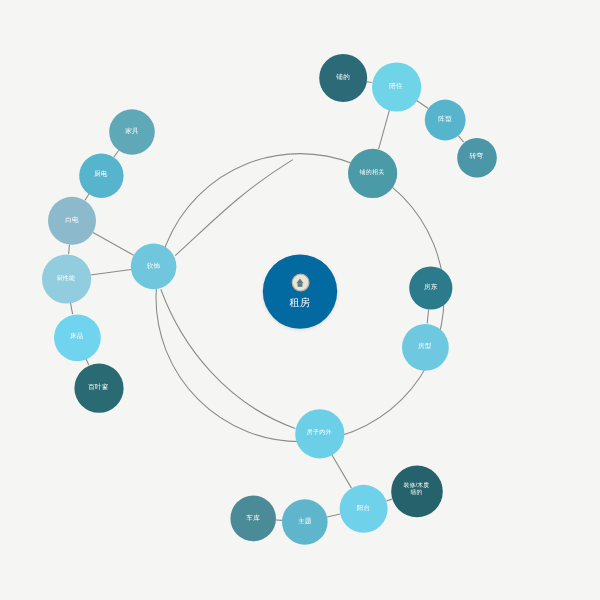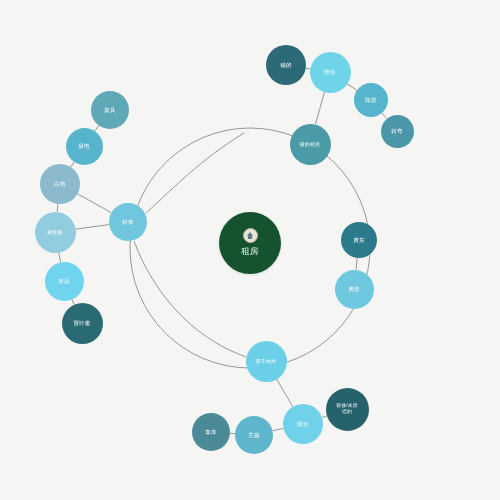--- a/index.html
+++ b/index.html
@@ -155,19 +155,19 @@
       <div class="node" style="left: 235px; top: 416px; width: 38px; height: 38px; background: rgb(95, 182, 204); font-size: 5.5px;">
         <span class="label">主题</span>
       </div>
       <div class="node" style="left: 283px; top: 404px; width: 40px; height: 40px; background: rgb(112, 210, 234); font-size: 5.5px;">
         <span class="label">阳台</span>
       </div>
       <div class="node" style="left: 325.5px; top: 387.5px; width: 43px; height: 43px; background: rgb(38, 98, 107); font-size: 4.8px;">
         <span class="label">装修/木质
 墙的</span>
       </div>
-      <div class="node center" style="left: 219px; top: 212px; width: 62px; height: 62px; background: #14532d; font-size: 8.5px; font-family: Liberation Mono, monospace;">
+      <div class="node center" style="left: 219px; top: 212px; width: 62px; height: 62px; background: #0369a1; font-size: 8.5px;">
         <span class="center-icon"></span>
         <span class="label">租房</span>
       </div>
     </div>
 
 </div>
 
 </body></html>

